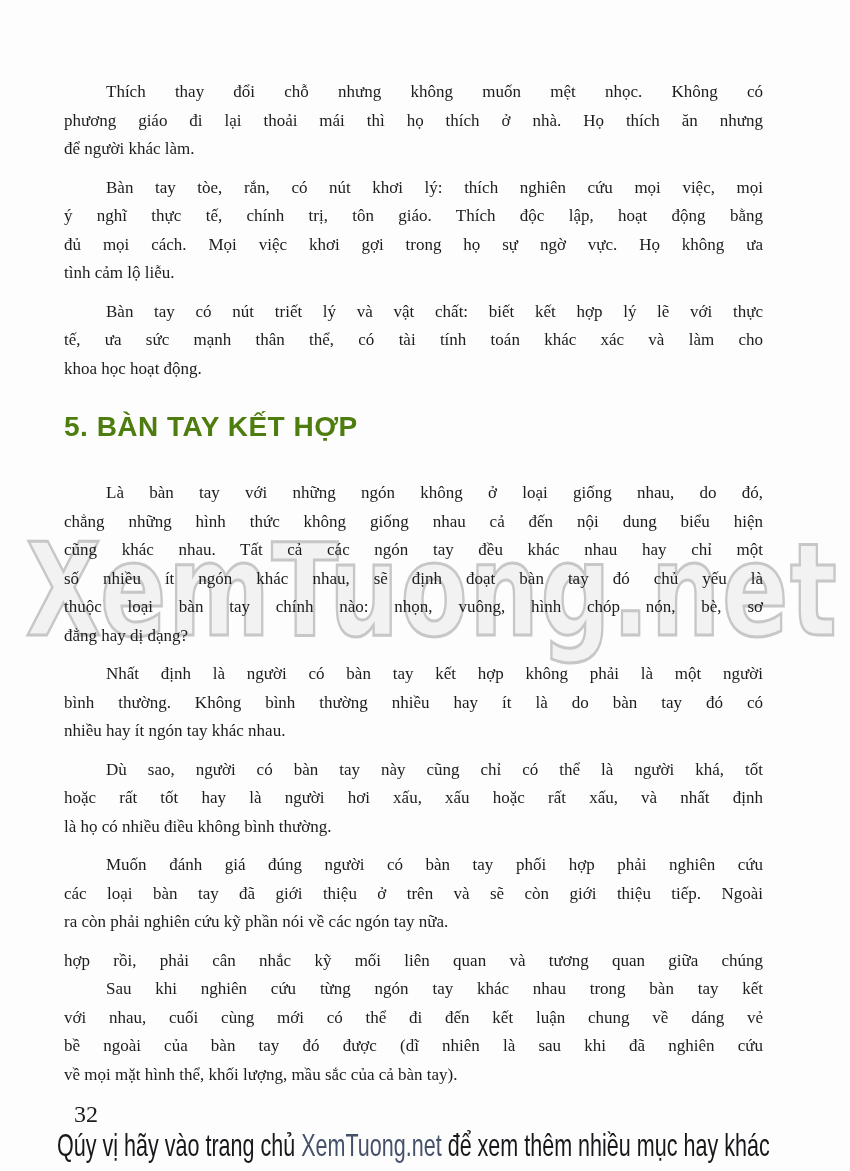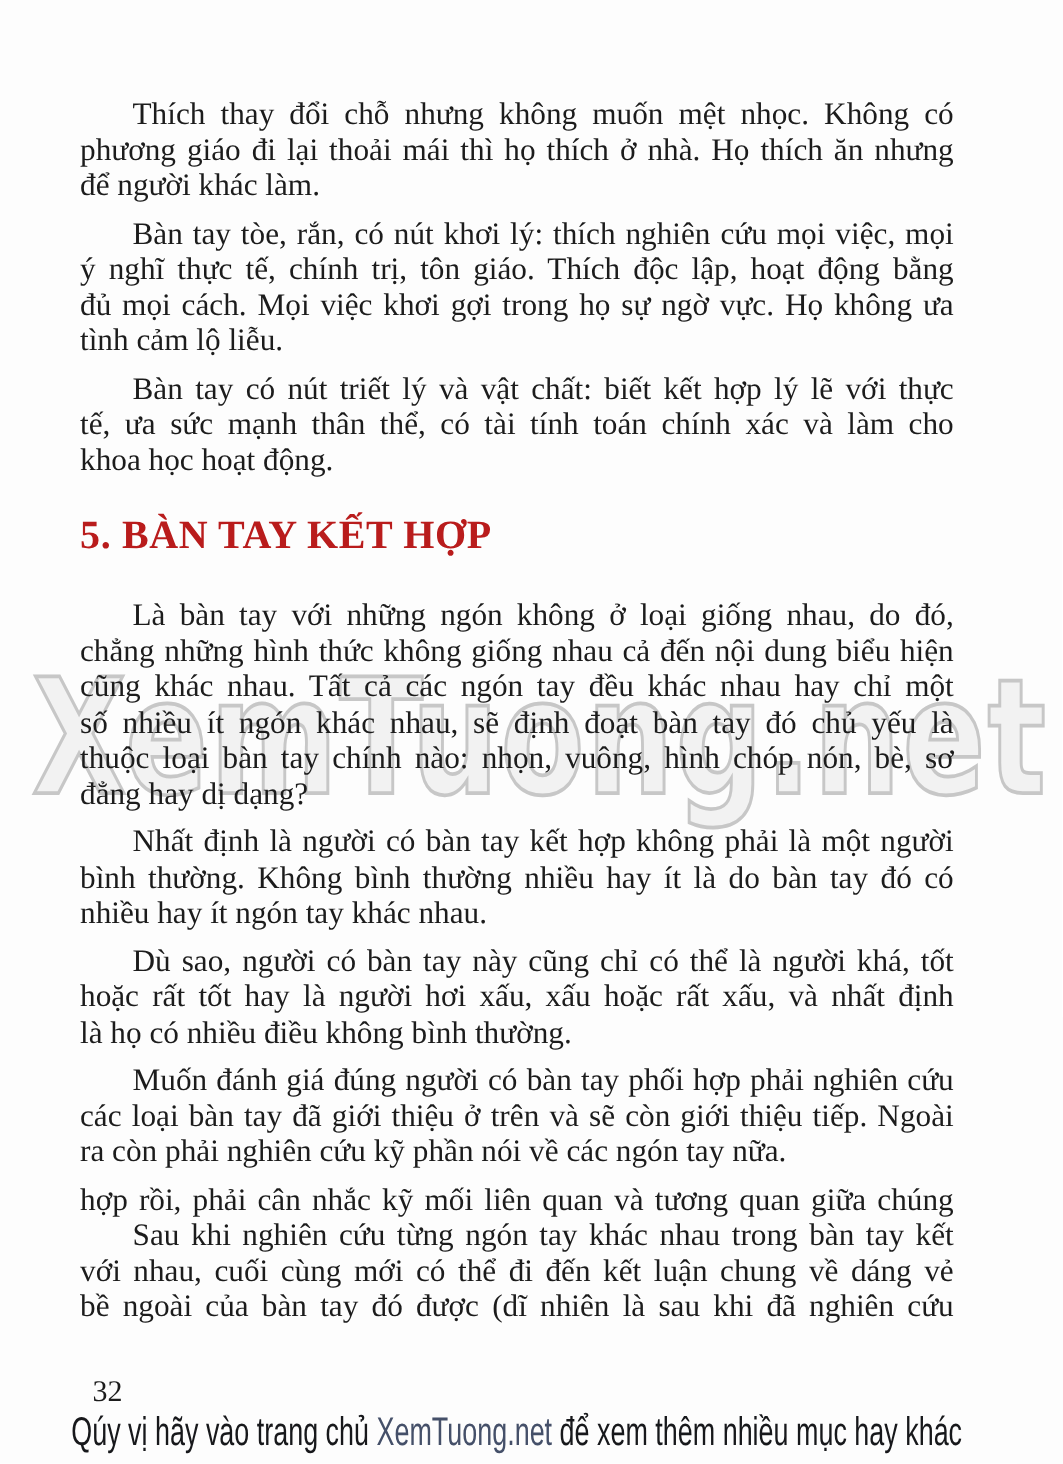--- a/index.html
+++ b/index.html
@@ -12,29 +12,29 @@
     position:absolute;top:527px;left:432px;z-index:0;
     transform:translateX(-50%) scaleX(0.765);transform-origin:center top;
     font-family:"DejaVu Sans",sans-serif;font-weight:bold;
     font-size:128px;line-height:128px;letter-spacing:2px;white-space:nowrap;
     color:var(--wm-fill,#f2f2f2);
     -webkit-text-stroke:3px var(--wm-outline,#c7c7c7);
   }
   .content{position:absolute;left:64px;top:78px;width:699px;z-index:1;}
   .para{margin:0 0 10px 0;}
   .line{
-    font-size:25px;line-height:28.5px;
+    font-size:17px;line-height:28.5px;
     text-align:justify;text-align-last:justify;
   }
   .line.last{text-align-last:left;}
   .line.first{text-indent:42px;}
   .heading{
-    font-family:Liberation Serif, serif;font-weight:bold;
-    font-size:32px;line-height:32px;letter-spacing:0.5px;
-    margin:28px 0 36px 0;color:#b91c1c;
+    font-family:Liberation Sans, sans-serif;font-weight:bold;
+    font-size:28px;line-height:32px;letter-spacing:0.5px;
+    margin:28px 0 36px 0;color:#4d7c0f;
   }
   .page-number{
     position:absolute;left:74px;top:1102px;z-index:1;
     font-size:24px;line-height:24px;color:#1c1c1c;
   }
   .footer{
     position:absolute;left:57px;top:1125px;width:1090px;z-index:1;
     transform:scaleX(0.673);transform-origin:0 0;
     font-family:"Liberation Sans",sans-serif;font-size:32px;line-height:40px;
     white-space:nowrap;color:#17181b;
@@ -57,21 +57,21 @@
           <div class="line last">để người khác làm.</div>
         </div>
         <div class="para">
           <div class="line first">Bàn tay tòe, rắn, có nút khơi lý: thích nghiên cứu mọi việc, mọi</div>
           <div class="line">ý nghĩ thực tế, chính trị, tôn giáo. Thích độc lập, hoạt động bằng</div>
           <div class="line">đủ mọi cách. Mọi việc khơi gợi trong họ sự ngờ vực. Họ không ưa</div>
           <div class="line last">tình cảm lộ liễu.</div>
         </div>
         <div class="para">
           <div class="line first">Bàn tay có nút triết lý và vật chất: biết kết hợp lý lẽ với thực</div>
-          <div class="line">tế, ưa sức mạnh thân thể, có tài tính toán chính xác và làm cho</div>
+          <div class="line">tế, ưa sức mạnh thân thể, có tài tính toán khác xác và làm cho</div>
           <div class="line last">khoa học hoạt động.</div>
         </div>
       </section>
 
     <h2 class="heading">5. BÀN TAY KẾT HỢP</h2>
 
     <section>
         <div class="para">
           <div class="line first">Là bàn tay với những ngón không ở loại giống nhau, do đó,</div>
           <div class="line">chẳng những hình thức không giống nhau cả đến nội dung biểu hiện</div>
@@ -93,20 +93,21 @@
         <div class="para">
           <div class="line first">Muốn đánh giá đúng người có bàn tay phối hợp phải nghiên cứu</div>
           <div class="line">các loại bàn tay đã giới thiệu ở trên và sẽ còn giới thiệu tiếp. Ngoài</div>
           <div class="line last">ra còn phải nghiên cứu kỹ phần nói về các ngón tay nữa.</div>
         </div>
         <div class="para">
           <div class="line">hợp rồi, phải cân nhắc kỹ mối liên quan và tương quan giữa chúng</div>
           <div class="line first">Sau khi nghiên cứu từng ngón tay khác nhau trong bàn tay kết</div>
           <div class="line">với nhau, cuối cùng mới có thể đi đến kết luận chung về dáng vẻ</div>
           <div class="line">bề ngoài của bàn tay đó được (dĩ nhiên là sau khi đã nghiên cứu</div>
+          <div class="line last">về mọi mặt hình thể, khối lượng, mầu sắc của cả bàn tay).</div>
         </div>
       </section>
 
   </main>
 
   <div class="page-number">32</div>
 
   <div class="footer"><span>Qúy vị hãy vào trang chủ </span><span class="site">XemTuong.net</span><span> để xem thêm nhiều mục hay khác</span></div>
 
 </div>

